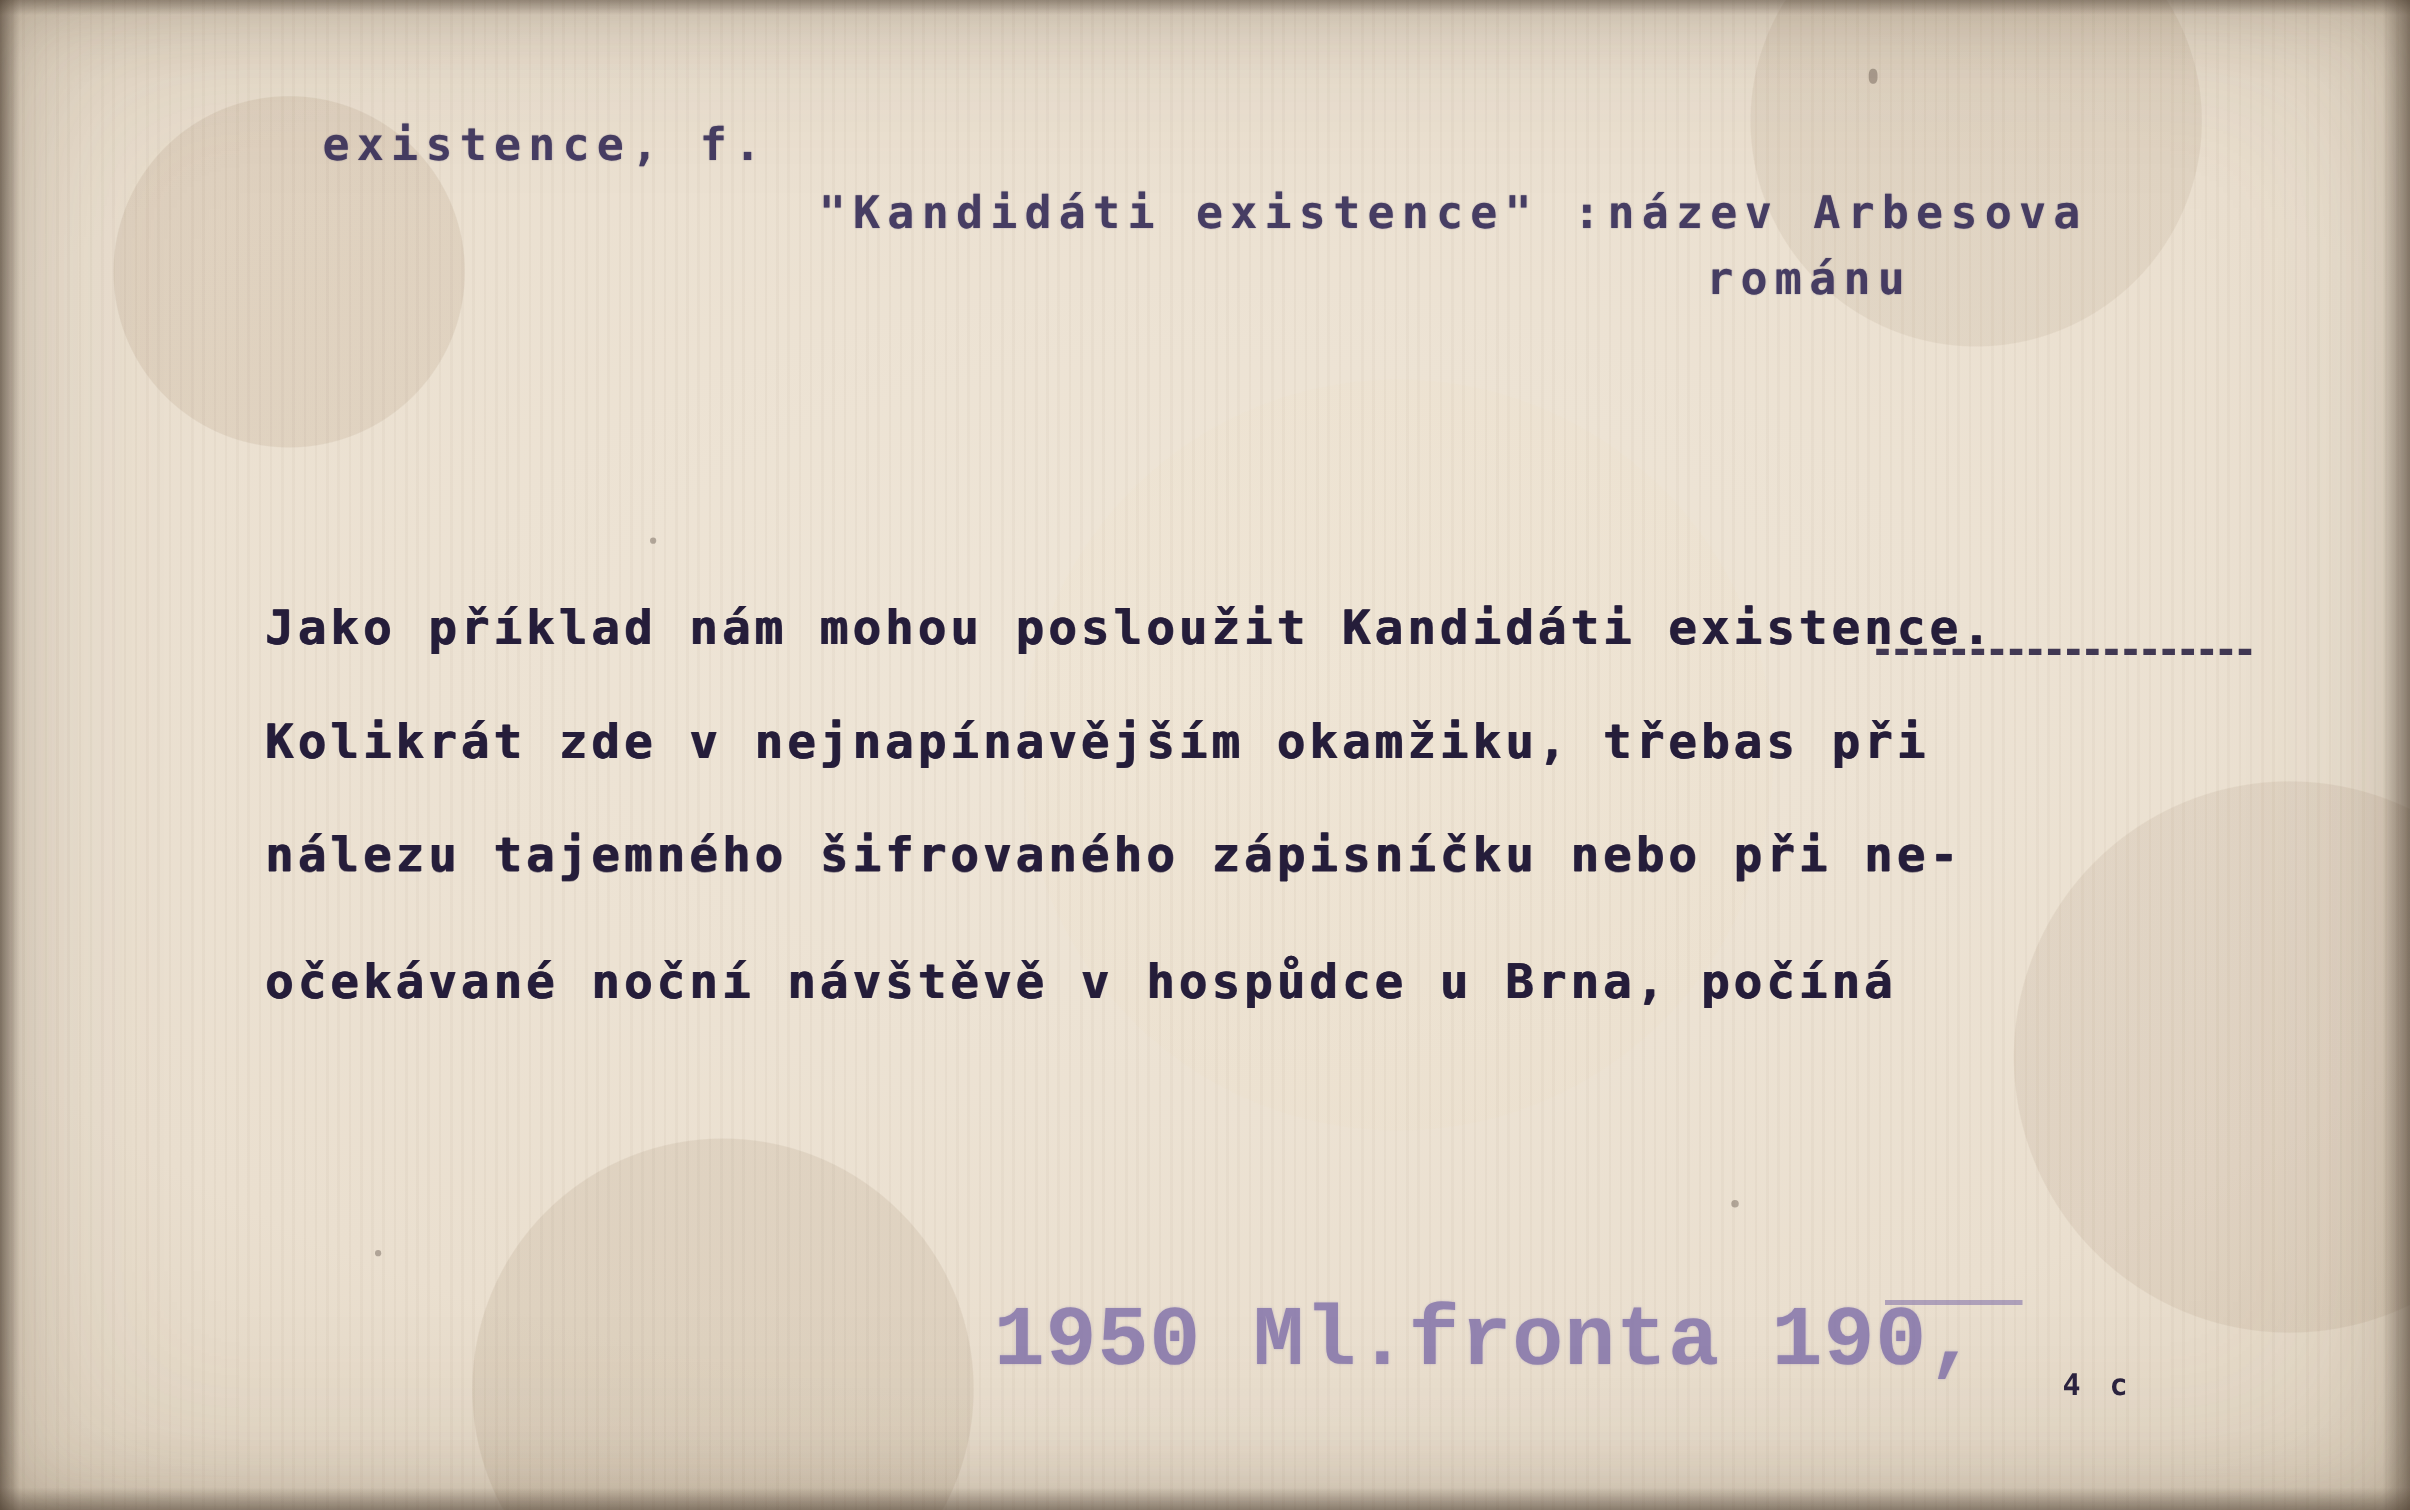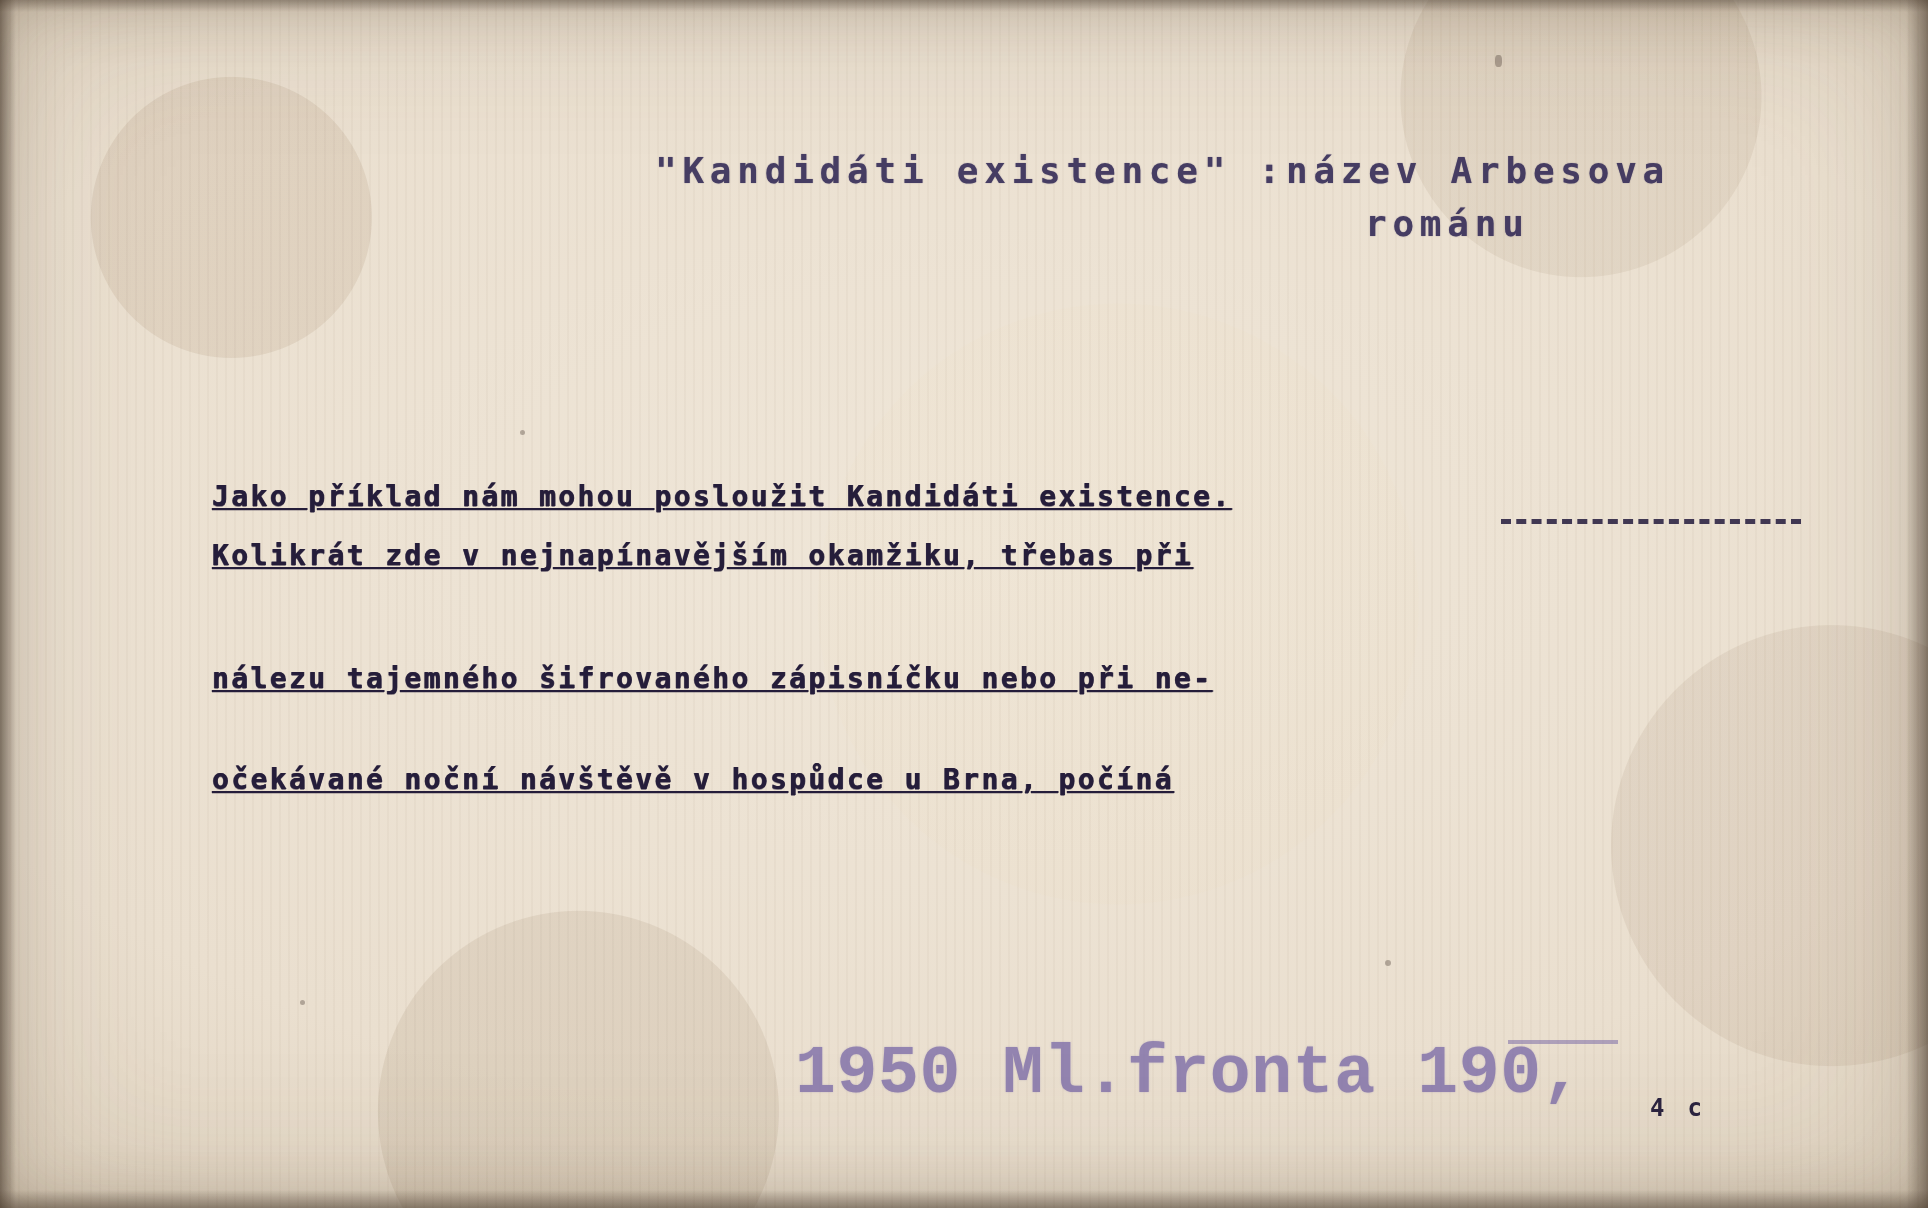--- a/index.html
+++ b/index.html
@@ -75,31 +75,30 @@
     text-shadow: 0 0 1.2px rgba(57,48,90,.55);
     opacity: .92;
   }
   #headword   { left: 258px;  top: 96px;  }
   #headquote  { left: 655px;  top: 150px; }
   #headroman  { left: 1365px; top: 203px; }
 
   
   .body-line {
     color: #251d3a;
-    font-size: 28px;
+    font-size: 38px;
     font-weight: 700;
     letter-spacing: .085em;
     text-shadow:
       0.6px 0 0 rgba(37,29,58,.85),
       -0.4px 0 0 rgba(37,29,58,.5),
       0 0.5px 0 rgba(37,29,58,.5);
-    text-decoration: underline;
   }
   #l1 { left: 212px; top: 480px; }
-  #l2 { left: 212px; top: 539px; }
+  #l2 { left: 212px; top: 571px; }
   #l3 { left: 212px; top: 662px; }
   #l4 { left: 212px; top: 763px; }
   #l5 { left: 212px; top: 866px; }
 
   
   #underline {
     position: absolute;
     left: 1501px;
     top: 519px;
     width: 300px;
@@ -143,20 +142,21 @@
   
   .speck { position:absolute; background:rgba(70,55,45,.35); border-radius:50%; pointer-events:none; }
 </style>
 </head>
 <body>
 
 <div id="card">
 
   <div id="grain"></div>
 
+  <div class="txt head" id="headword">existence, f.</div>
 
   <div class="txt head" id="headquote">"Kandidáti existence" :název Arbesova</div>
 
   <div class="txt head" id="headroman">románu</div>
 
   <div class="txt body-line" id="l1">Jako příklad nám mohou posloužit Kandidáti existence.</div>
   <div class="txt body-line" id="l2">Kolikrát zde v nejnapínavějším okamžiku, třebas při</div>
   <div class="txt body-line" id="l4">očekávané noční návštěvě v hospůdce u Brna, počíná</div>
   <div class="txt body-line" id="l3">nálezu tajemného šifrovaného zápisníčku nebo při ne-</div>
 

